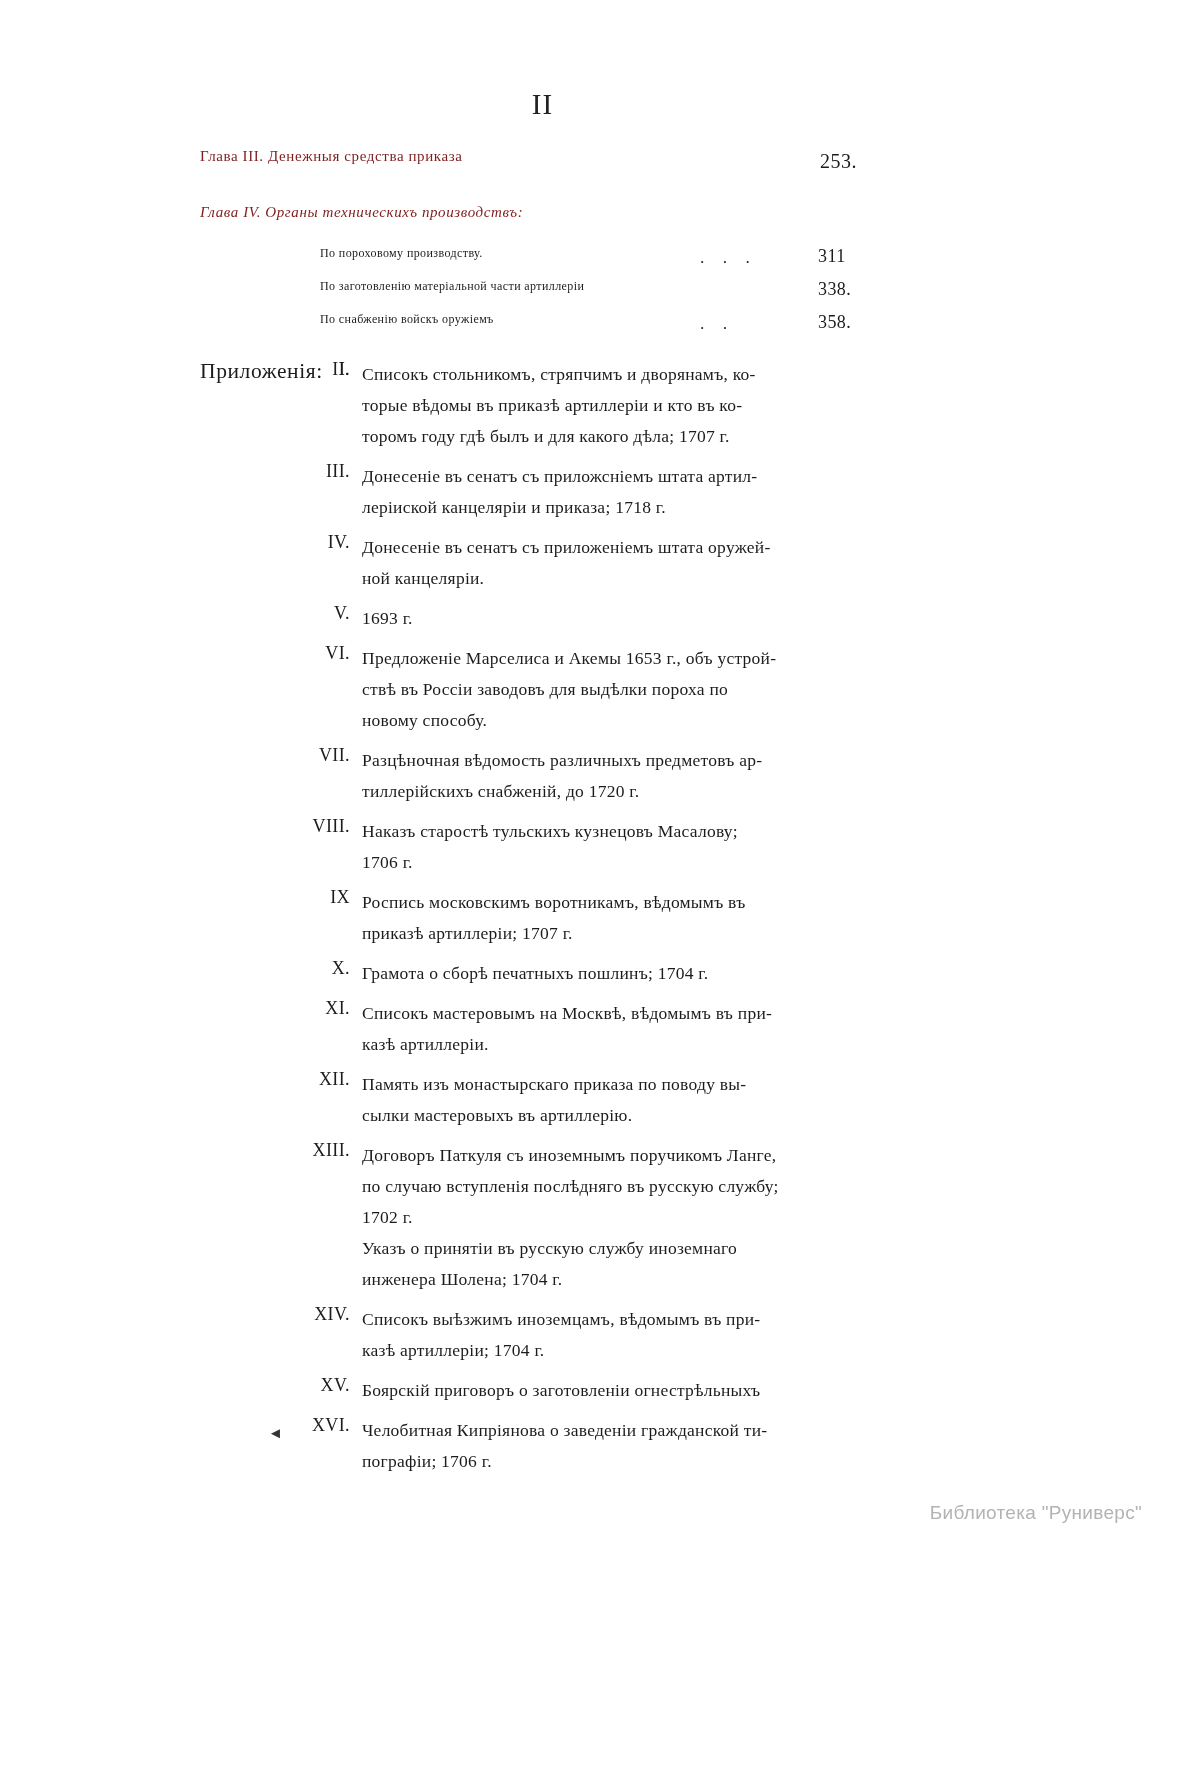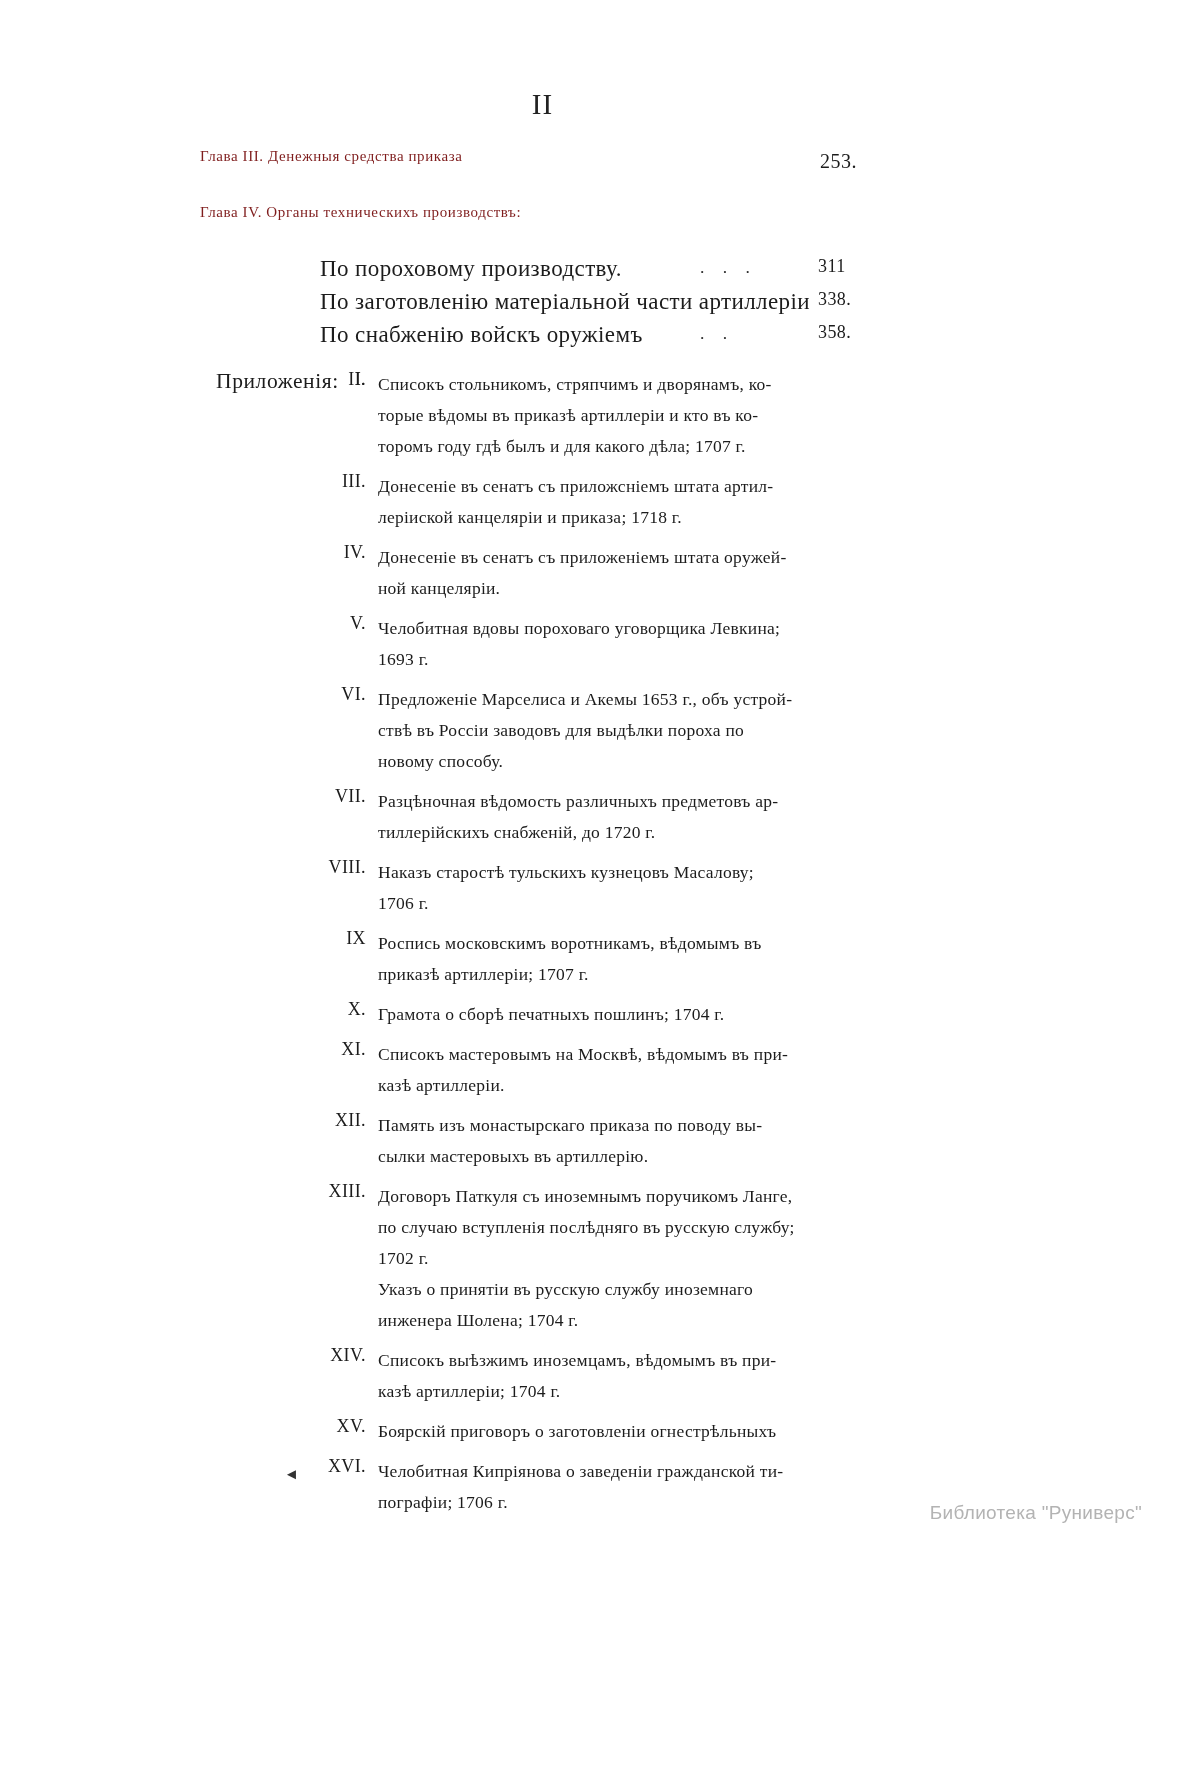--- a/index.html
+++ b/index.html
@@ -64,21 +64,21 @@
     margin-top: 10px;
   }
   .sub-row {
     position: relative;
     height: 33px;
   }
   .sub-text {
     position: absolute;
     left: 320px;
     top: 0;
-    font-size: 23px;
+    font-size: 12px;
     letter-spacing: 0.4px;
     white-space: nowrap;
     color: #1c1c1c;
   }
   .sub-dots {
     position: absolute;
     left: 700px;
     top: 1px;
     font-size: 17.5px;
     letter-spacing: 7px;
@@ -89,21 +89,20 @@
     left: 818px;
     top: 0;
     font-size: 18px;
     letter-spacing: 0.4px;
     color: #1c1c1c;
   }
 
   .appendix-block {
     position: relative;
     margin-top: 14px;
-    margin-left: 16px;
   }
   .appendix-title {
     position: absolute;
     left: 200px;
     top: 0;
     font-size: 21.5px;
     letter-spacing: 0.6px;
     white-space: nowrap;
     color: #1c1c1c;
   }
@@ -159,21 +158,21 @@
 
   <div class="page-number">II</div>
 
   <div class="toc">
 
     <div class="chapter-row">
       <div class="chapter-label">Глава III. Денежныя средства приказа</div>
       <div class="chapter-page">253.</div>
     </div>
 
-    <div class="chapter-row" style="margin-bottom:22px;">
+    <div class="chapter-row" style="margin-bottom:12px;font-style:italic;">
       <div class="chapter-label">Глава IV. Органы техническихъ производствъ:</div>
       <div class="chapter-page"></div>
     </div>
 
     <div class="sub-list">
       <div class="sub-row">
         <span class="sub-text">По пороховому производству.</span>
         <span class="sub-dots">. . .</span>
         <span class="sub-page">311</span>
       </div>
@@ -219,21 +218,20 @@
           <div class="app-num">IV.</div>
           <div class="app-lines">
             <div class="app-line">Донесеніе въ сенатъ съ приложеніемъ штата оружей-</div>
             <div class="app-line">ной канцеляріи.</div>
           </div>
         </div>
 
         <div class="app-item">
           <div class="app-num">V.</div>
           <div class="app-lines">
-            <div class="app-line">Челобитная вдовы пороховаго уговорщика Левкина;</div>
             <div class="app-line">1693 г.</div>
           </div>
         </div>
 
         <div class="app-item">
           <div class="app-num">VI.</div>
           <div class="app-lines">
             <div class="app-line">Предложеніе Марселиса и Акемы 1653 г., объ устрой-</div>
             <div class="app-line">ствѣ въ Россіи заводовъ для выдѣлки пороха по</div>
             <div class="app-line">новому способу.</div>

